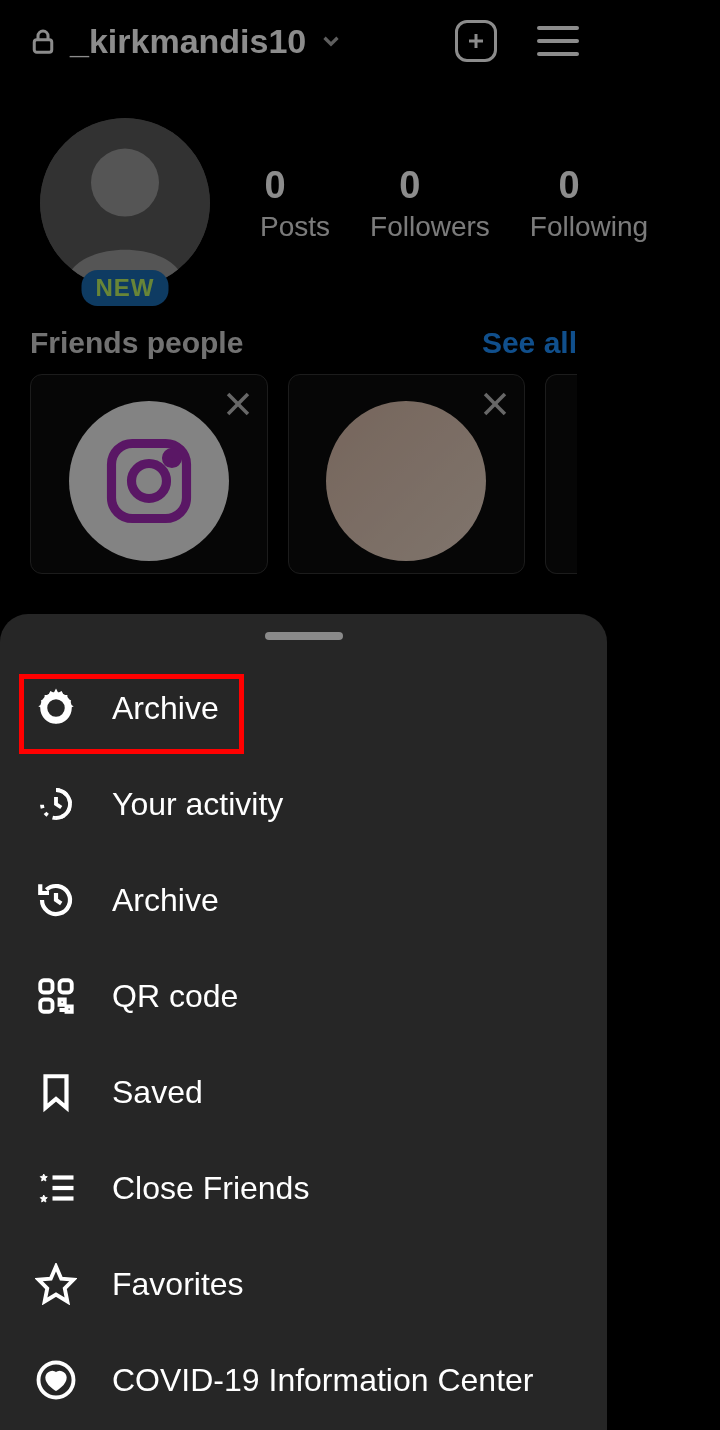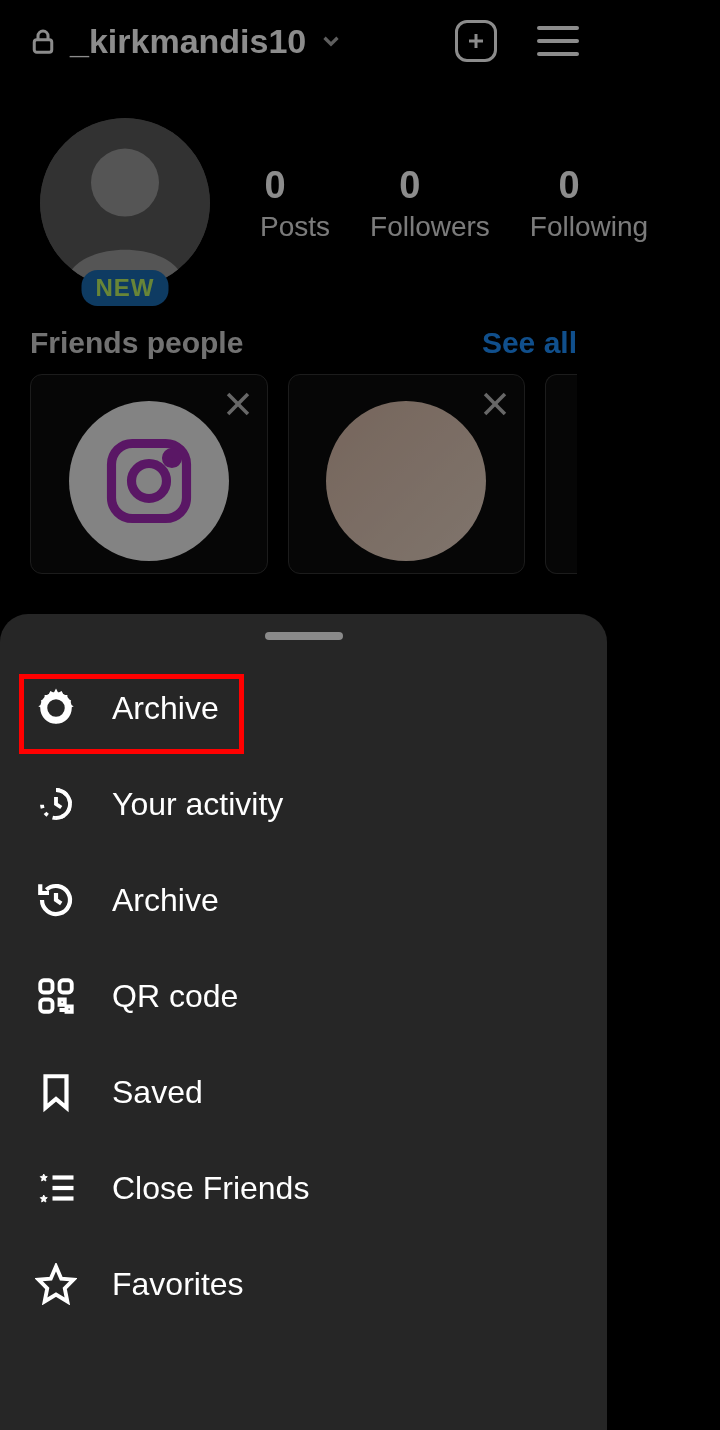--- a/index.html
+++ b/index.html
@@ -217,18 +217,27 @@
 
     <div class="menu-item">
       <span class="mic">
         <svg viewBox="0 0 24 24" fill="none" stroke="#fff" stroke-width="2.2">
             <polygon points="12 2 15 9 22 9.5 17 14.5 18.5 22 12 18 5.5 22 7 14.5 2 9.5 9 9"></polygon>
           </svg>
       </span>
       <span>Favorites</span>
     </div>
 
+    <div class="menu-item">
+      <span class="mic">
+        <svg viewBox="0 0 24 24" fill="none" stroke="#fff" stroke-width="2.2">
+            <circle cx="12" cy="12" r="10"></circle>
+            <path d="M12 17s-5-3-5-6.5A2.8 2.8 0 0 1 12 9a2.8 2.8 0 0 1 5 1.5C17 14 12 17 12 17z" fill="#fff"></path>
+          </svg>
+      </span>
+      <span>COVID-19 Information Center</span>
+    </div>
 
   </div>
 
   <div class="highlight" style="top:674px;left:19px;width:225px;height:80px;"></div>
 
 </div>
 
 </body></html>

